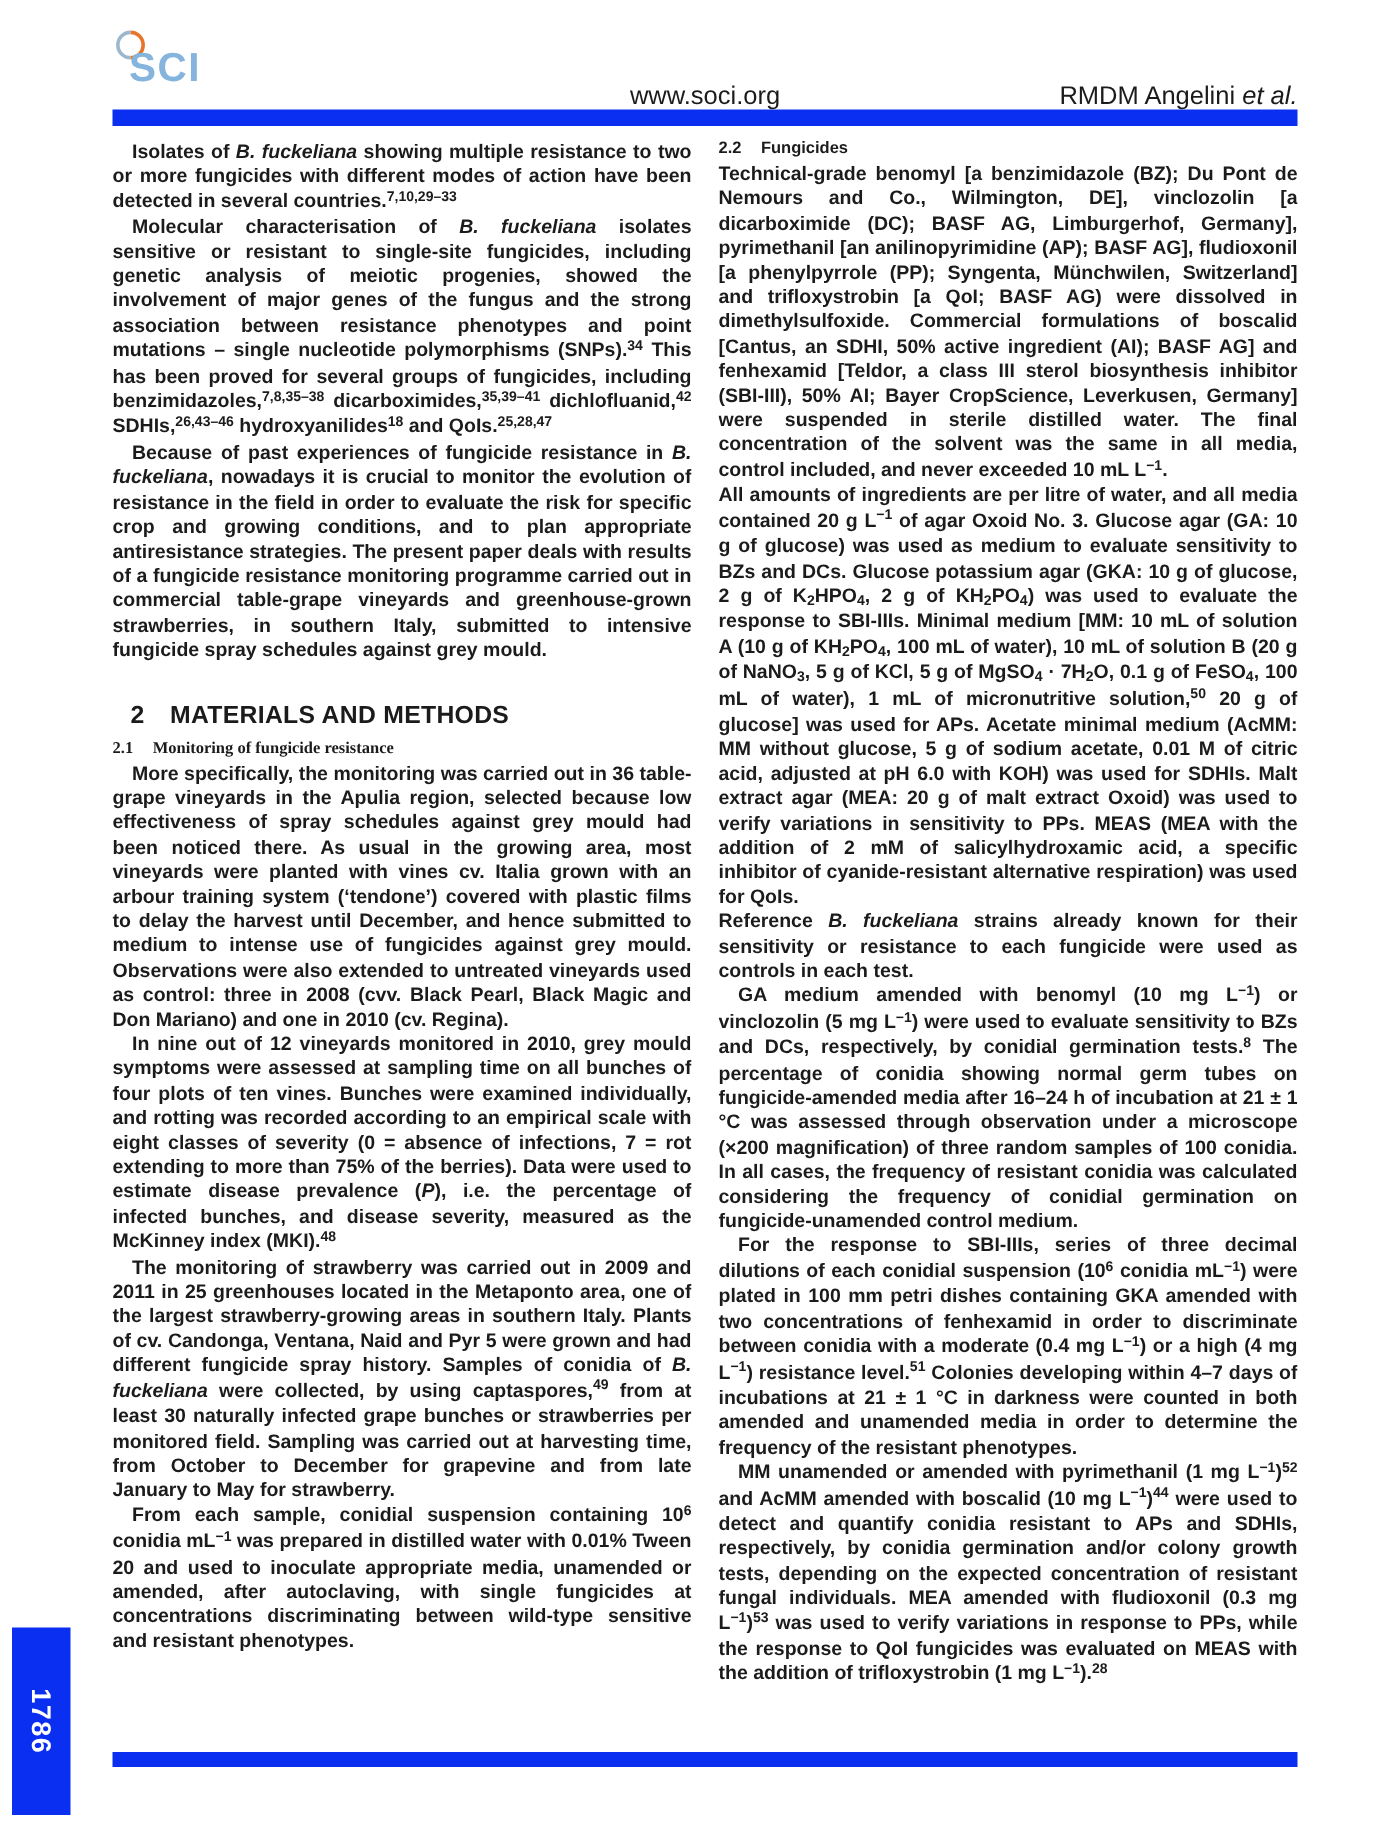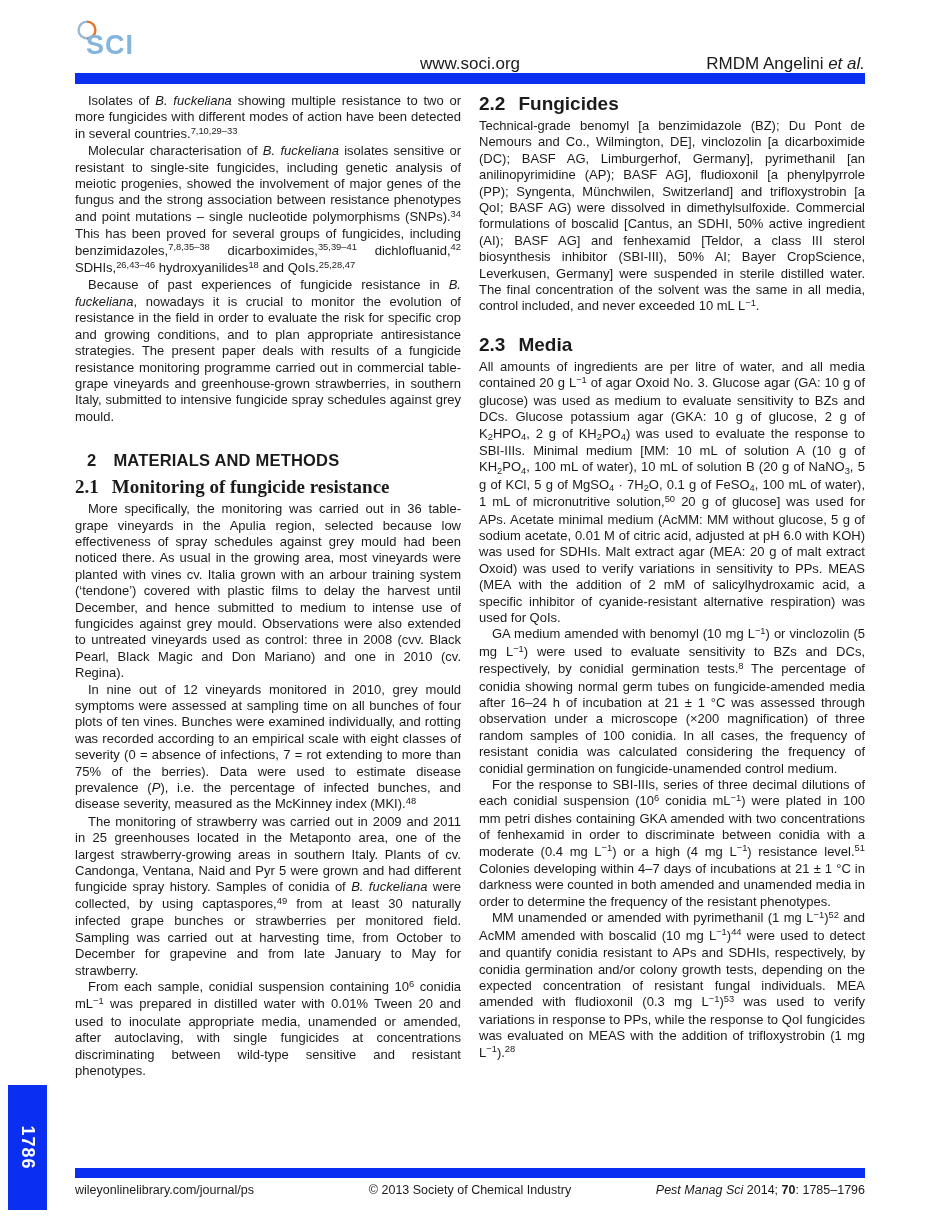--- a/index.html
+++ b/index.html
@@ -23,27 +23,27 @@
   .page-number-tab{
     position:absolute;left:8px;top:1085px;width:39px;height:125px;
     background:var(--accent-blue,#0a2ff0);display:flex;align-items:center;justify-content:center;
   }
   .page-number-tab span{
     transform:rotate(90deg);color:#ffffff;font-weight:bold;font-size:18px;letter-spacing:1px;white-space:nowrap;
   }
   
   .columns{position:absolute;left:75px;top:93px;width:790px;height:1070px;display:flex;gap:18px;}
   .col{width:386px;overflow:hidden;}
-  .para{margin:0;font-size:13px;line-height:16.4px;text-align:justify;}
+  .para{margin:0;font-size:13px;line-height:16.4px;text-align:justify;font-weight:bold;}
   .para.indent{text-indent:13px;}
   sup{font-size:0.72em;vertical-align:baseline;position:relative;top:-0.45em;}
   sub{font-size:0.72em;vertical-align:baseline;position:relative;top:0.25em;}
   .sec-h1{font-size:16.5px;font-weight:bold;margin:26px 12px 6px;letter-spacing:0.2px;}
   .sec-h1 .num{margin-right:17px;}
-  .sec-h2{font-size:19px;font-weight:bold;margin:18px 0 3px;}
+  .sec-h2{font-size:11px;font-weight:bold;margin:18px 0 3px;}
   .sec-h2 .num{margin-right:13px;}
   .sec-h1 + .sec-h2{margin-top:3px;font-family:Liberation Serif, serif;}
   .col > :first-child{margin-top:0;}
   
   .footer-row{position:absolute;left:75px;top:1183px;width:790px;height:18px;font-size:12.5px;}
   .footer-left{position:absolute;left:0;top:0;}
   .footer-center{position:absolute;left:0;right:0;top:0;text-align:center;}
   .footer-right{position:absolute;right:0;top:0;text-align:right;}
 </style>
 </head>
@@ -74,33 +74,28 @@
         <div class="sec-h1"><span class="num">2</span><span class="title">MATERIALS AND METHODS</span></div>
         <div class="sec-h2"><span class="num">2.1</span><span class="title">Monitoring of fungicide resistance</span></div>
         <p class="para indent">More specifically, the monitoring was carried out in 36 table-grape vineyards in the Apulia region, selected because low effectiveness of spray schedules against grey mould had been noticed there. As usual in the growing area, most vineyards were planted with vines cv. Italia grown with an arbour training system (‘tendone’) covered with plastic films to delay the harvest until December, and hence submitted to medium to intense use of fungicides against grey mould. Observations were also extended to untreated vineyards used as control: three in 2008 (cvv. Black Pearl, Black Magic and Don Mariano) and one in 2010 (cv. Regina).</p>
         <p class="para indent">In nine out of 12 vineyards monitored in 2010, grey mould symptoms were assessed at sampling time on all bunches of four plots of ten vines. Bunches were examined individually, and rotting was recorded according to an empirical scale with eight classes of severity (0 = absence of infections, 7 = rot extending to more than 75% of the berries). Data were used to estimate disease prevalence (<i>P</i>), i.e. the percentage of infected bunches, and disease severity, measured as the McKinney index (MKI).<sup>48</sup></p>
         <p class="para indent">The monitoring of strawberry was carried out in 2009 and 2011 in 25 greenhouses located in the Metaponto area, one of the largest strawberry-growing areas in southern Italy. Plants of cv. Candonga, Ventana, Naid and Pyr 5 were grown and had different fungicide spray history. Samples of conidia of <i>B. fuckeliana</i> were collected, by using captaspores,<sup>49</sup> from at least 30 naturally infected grape bunches or strawberries per monitored field. Sampling was carried out at harvesting time, from October to December for grapevine and from late January to May for strawberry.</p>
         <p class="para indent">From each sample, conidial suspension containing 10<sup>6</sup> conidia mL<sup>−1</sup> was prepared in distilled water with 0.01% Tween 20 and used to inoculate appropriate media, unamended or amended, after autoclaving, with single fungicides at concentrations discriminating between wild-type sensitive and resistant phenotypes.</p>
       </div>
     <div class="col">
         <div class="sec-h2"><span class="num">2.2</span><span class="title">Fungicides</span></div>
         <p class="para">Technical-grade benomyl [a benzimidazole (BZ); Du Pont de Nemours and Co., Wilmington, DE], vinclozolin [a dicarboximide (DC); BASF AG, Limburgerhof, Germany], pyrimethanil [an anilinopyrimidine (AP); BASF AG], fludioxonil [a phenylpyrrole (PP); Syngenta, Münchwilen, Switzerland] and trifloxystrobin [a QoI; BASF AG) were dissolved in dimethylsulfoxide. Commercial formulations of boscalid [Cantus, an SDHI, 50% active ingredient (AI); BASF AG] and fenhexamid [Teldor, a class III sterol biosynthesis inhibitor (SBI-III), 50% AI; Bayer CropScience, Leverkusen, Germany] were suspended in sterile distilled water. The final concentration of the solvent was the same in all media, control included, and never exceeded 10 mL L<sup>−1</sup>.</p>
-        <div class="sec-h2"><span class="num">2.3</span><span class="title">Media</span></div>
         <p class="para">All amounts of ingredients are per litre of water, and all media contained 20 g L<sup>−1</sup> of agar Oxoid No. 3. Glucose agar (GA: 10 g of glucose) was used as medium to evaluate sensitivity to BZs and DCs. Glucose potassium agar (GKA: 10 g of glucose, 2 g of K<sub>2</sub>HPO<sub>4</sub>, 2 g of KH<sub>2</sub>PO<sub>4</sub>) was used to evaluate the response to SBI-IIIs. Minimal medium [MM: 10 mL of solution A (10 g of KH<sub>2</sub>PO<sub>4</sub>, 100 mL of water), 10 mL of solution B (20 g of NaNO<sub>3</sub>, 5 g of KCl, 5 g of MgSO<sub>4</sub> · 7H<sub>2</sub>O, 0.1 g of FeSO<sub>4</sub>, 100 mL of water), 1 mL of micronutritive solution,<sup>50</sup> 20 g of glucose] was used for APs. Acetate minimal medium (AcMM: MM without glucose, 5 g of sodium acetate, 0.01 M of citric acid, adjusted at pH 6.0 with KOH) was used for SDHIs. Malt extract agar (MEA: 20 g of malt extract Oxoid) was used to verify variations in sensitivity to PPs. MEAS (MEA with the addition of 2 mM of salicylhydroxamic acid, a specific inhibitor of cyanide-resistant alternative respiration) was used for QoIs.</p>
+        <p class="para">Reference <i>B. fuckeliana</i> strains already known for their sensitivity or resistance to each fungicide were used as controls in each test.</p>
         <p class="para indent">GA medium amended with benomyl (10 mg L<sup>−1</sup>) or vinclozolin (5 mg L<sup>−1</sup>) were used to evaluate sensitivity to BZs and DCs, respectively, by conidial germination tests.<sup>8</sup> The percentage of conidia showing normal germ tubes on fungicide-amended media after 16–24 h of incubation at 21 ± 1 °C was assessed through observation under a microscope (×200 magnification) of three random samples of 100 conidia. In all cases, the frequency of resistant conidia was calculated considering the frequency of conidial germination on fungicide-unamended control medium.</p>
         <p class="para indent">For the response to SBI-IIIs, series of three decimal dilutions of each conidial suspension (10<sup>6</sup> conidia mL<sup>−1</sup>) were plated in 100 mm petri dishes containing GKA amended with two concentrations of fenhexamid in order to discriminate between conidia with a moderate (0.4 mg L<sup>−1</sup>) or a high (4 mg L<sup>−1</sup>) resistance level.<sup>51</sup> Colonies developing within 4–7 days of incubations at 21 ± 1 °C in darkness were counted in both amended and unamended media in order to determine the frequency of the resistant phenotypes.</p>
         <p class="para indent">MM unamended or amended with pyrimethanil (1 mg L<sup>−1</sup>)<sup>52</sup> and AcMM amended with boscalid (10 mg L<sup>−1</sup>)<sup>44</sup> were used to detect and quantify conidia resistant to APs and SDHIs, respectively, by conidia germination and/or colony growth tests, depending on the expected concentration of resistant fungal individuals. MEA amended with fludioxonil (0.3 mg L<sup>−1</sup>)<sup>53</sup> was used to verify variations in response to PPs, while the response to QoI fungicides was evaluated on MEAS with the addition of trifloxystrobin (1 mg L<sup>−1</sup>).<sup>28</sup></p>
       </div>
   </main>
 
   <div class="page-number-tab">
     <span>1786</span>
   </div>
 
   <div class="rule bottom-rule"></div>
 
-  <div class="footer-row">
-    <div class="footer-left">wileyonlinelibrary.com/journal/ps</div>
-    <div class="footer-center">© 2013 Society of Chemical Industry</div>
-    <div class="footer-right"><i>Pest Manag Sci</i><span> 2014; </span><b>70</b><span>: 1785–1796</span></div>
-  </div>
 
 </div>
 
 </body></html>

